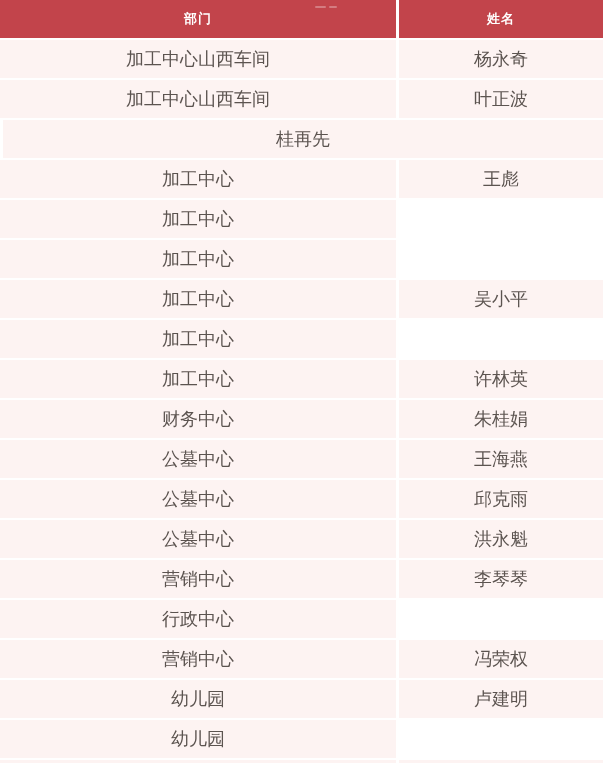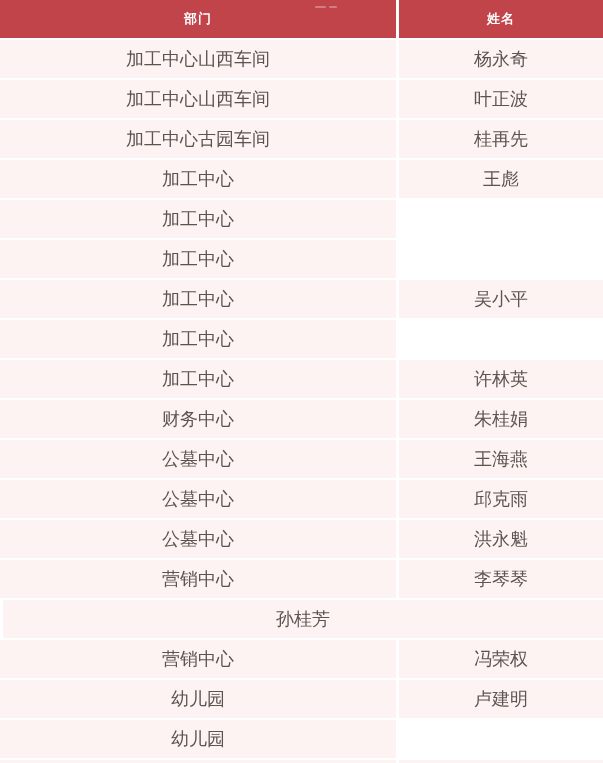--- a/index.html
+++ b/index.html
@@ -79,21 +79,20 @@
     <div class="cell name">杨永奇</div>
   </div>
 
   <div class="row body-row">
     <div class="cell dept">加工中心山西车间</div>
     <div class="gap"></div>
     <div class="cell name">叶正波</div>
   </div>
 
   <div class="row body-row">
-    <div class="cell dept">加工中心古园车间</div>
     <div class="gap"></div>
     <div class="cell name">桂再先</div>
   </div>
 
   <div class="row body-row">
     <div class="cell dept">加工中心</div>
     <div class="gap"></div>
     <div class="cell name">王彪</div>
   </div>
 
@@ -148,22 +147,22 @@
     <div class="cell name">洪永魁</div>
   </div>
 
   <div class="row body-row">
     <div class="cell dept">营销中心</div>
     <div class="gap"></div>
     <div class="cell name">李琴琴</div>
   </div>
 
   <div class="row body-row">
+    <div class="cell dept">行政中心</div>
     <div class="gap"></div>
-    <div class="cell name">孙桂芳</div>
   </div>
 
   <div class="row body-row">
     <div class="cell dept">营销中心</div>
     <div class="gap"></div>
     <div class="cell name">冯荣权</div>
   </div>
 
   <div class="row body-row">
     <div class="cell dept">幼儿园</div>

